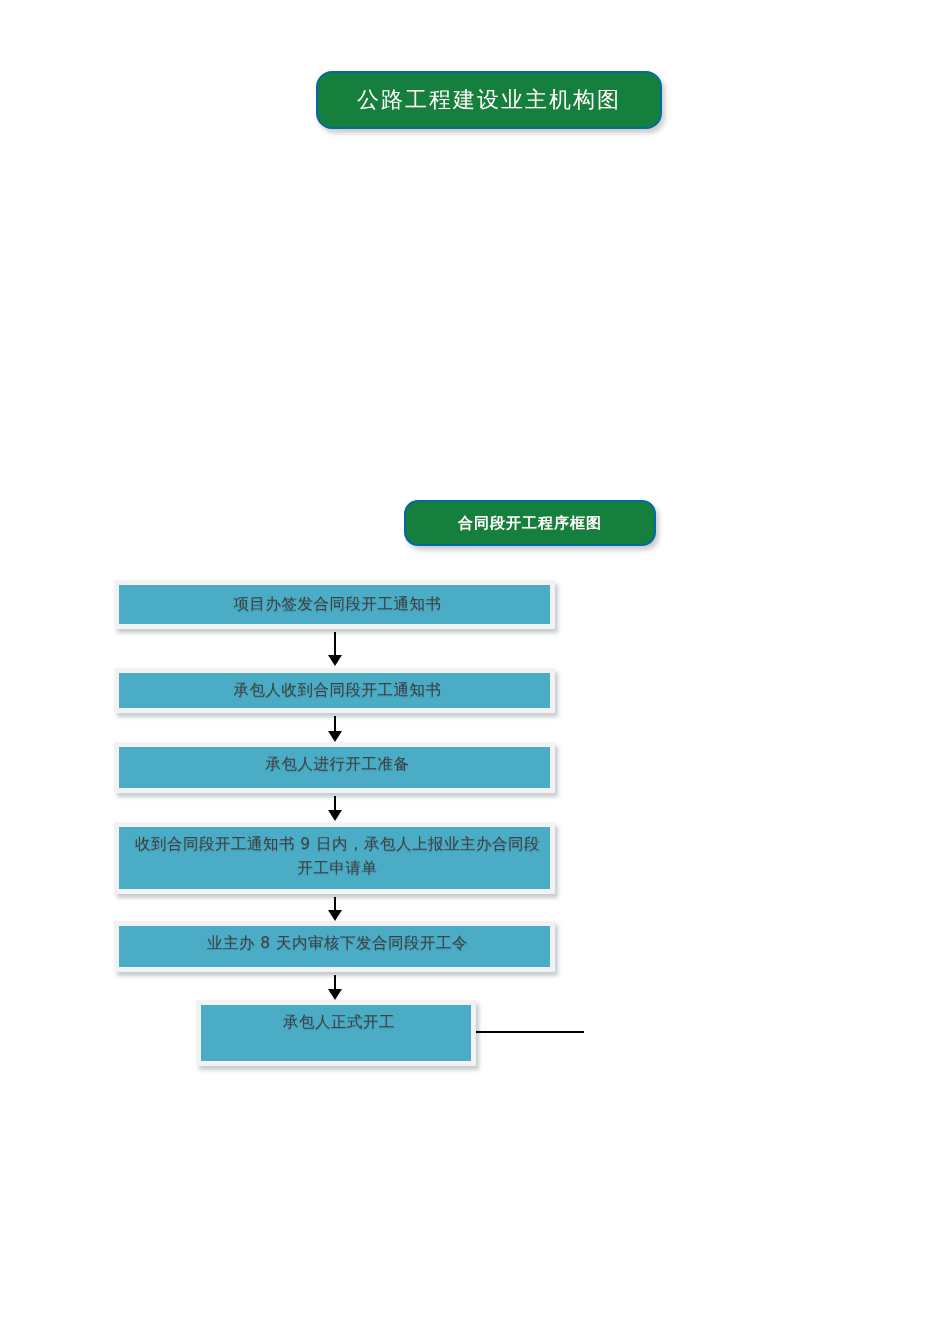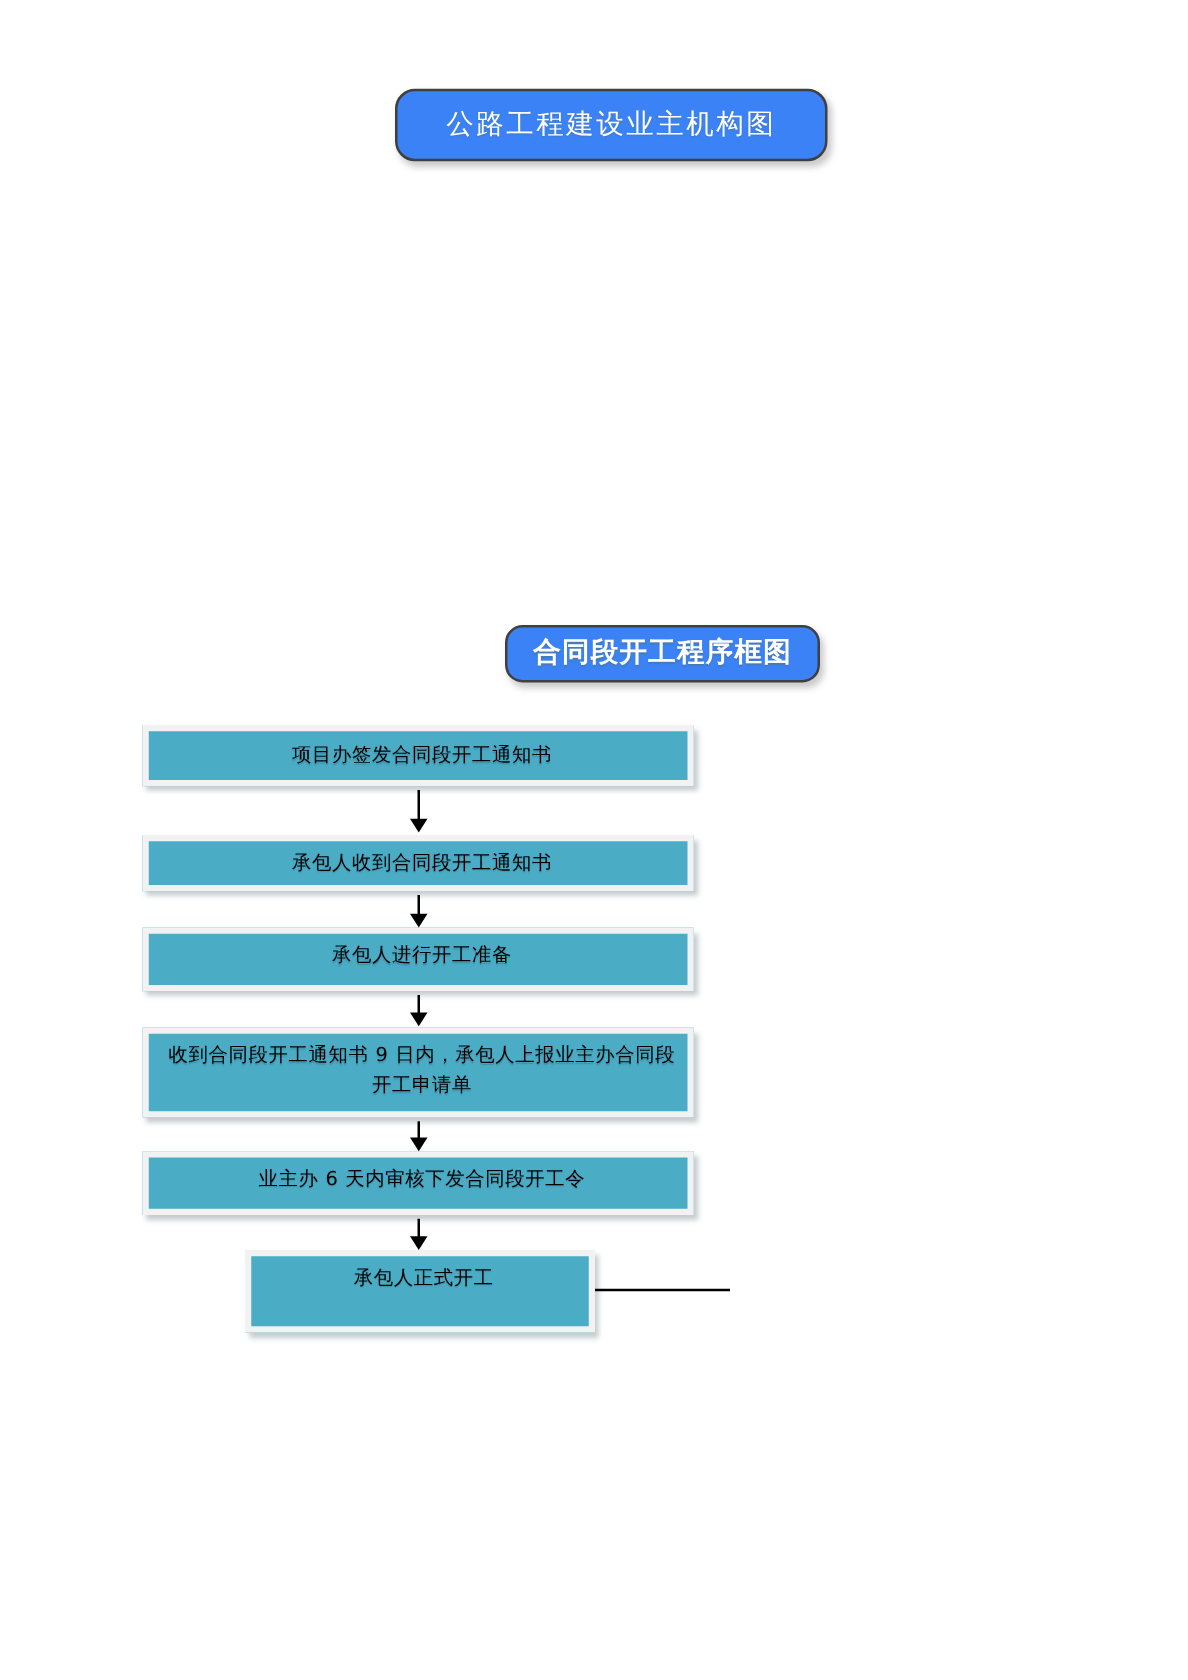--- a/index.html
+++ b/index.html
@@ -15,22 +15,22 @@
     width: 950px;
     height: 1344px;
     background: #ffffff;
     overflow: hidden;
   }
 
   
   .title-banner {
     position: absolute;
     box-sizing: border-box;
-    background: #3b82f6;
-    border: 2px solid #404040;
+    background: #15803d;
+    border: 2px solid #0369a1;
     border-radius: 16px;
     color: #ffffff;
     display: flex;
     align-items: center;
     justify-content: center;
     text-align: left;
     letter-spacing: 2px;
     box-shadow: 3px 4px 5px rgba(140,140,140,0.45);
     text-shadow: 0 1px 1px rgba(90,110,50,0.35);
     line-height: 1.1;
@@ -41,33 +41,33 @@
     width: 346px;
     height: 58px;
     font-size: 22px;
     font-weight: 400;
   }
   #title-sub {
     left: 404px;
     top: 500px;
     width: 252px;
     height: 46px;
-    font-size: 22px;
+    font-size: 15px;
     font-weight: bold;
     border-radius: 14px;
     letter-spacing: 1px;
   }
 
   
   .proc-box {
     position: absolute;
     box-sizing: border-box;
     background: #4BACC6;
     border: 5px solid #f2f2f2;
-    color: #000000;
+    color: #404040;
     text-align: center;
     font-size: 15.5px;
     line-height: 1.55;
     letter-spacing: 0.5px;
     padding: 5px 4px 0 10px;
     box-shadow: 3px 4px 4px rgba(150,160,165,0.55);
     text-shadow: 0 1px 1px rgba(40,90,105,0.35);
     display: block;
   }
   .proc-box.center-v {
@@ -138,21 +138,21 @@
   <div id="title-sub" class="title-banner">合同段开工程序框图</div>
 
   <div id="box-1" class="proc-box center-v">项目办签发合同段开工通知书</div>
 
   <div id="box-3" class="proc-box top-align">承包人进行开工准备</div>
 
   <div id="box-2" class="proc-box center-v">承包人收到合同段开工通知书</div>
 
   <div id="box-4" class="proc-box top-align">收到合同段开工通知书 9 日内，承包人上报业主办合同段开工申请单</div>
 
-  <div id="box-5" class="proc-box top-align">业主办 6 天内审核下发合同段开工令</div>
+  <div id="box-5" class="proc-box top-align">业主办 8 天内审核下发合同段开工令</div>
 
   <div id="box-6" class="proc-box top-align">承包人正式开工</div>
 
 
   <div id="arr1-line" class="arrow-v"></div>
   <div id="arr1-head" class="arrow-head"></div>
 
   <div id="arr2-line" class="arrow-v"></div>
   <div id="arr2-head" class="arrow-head"></div>
 

